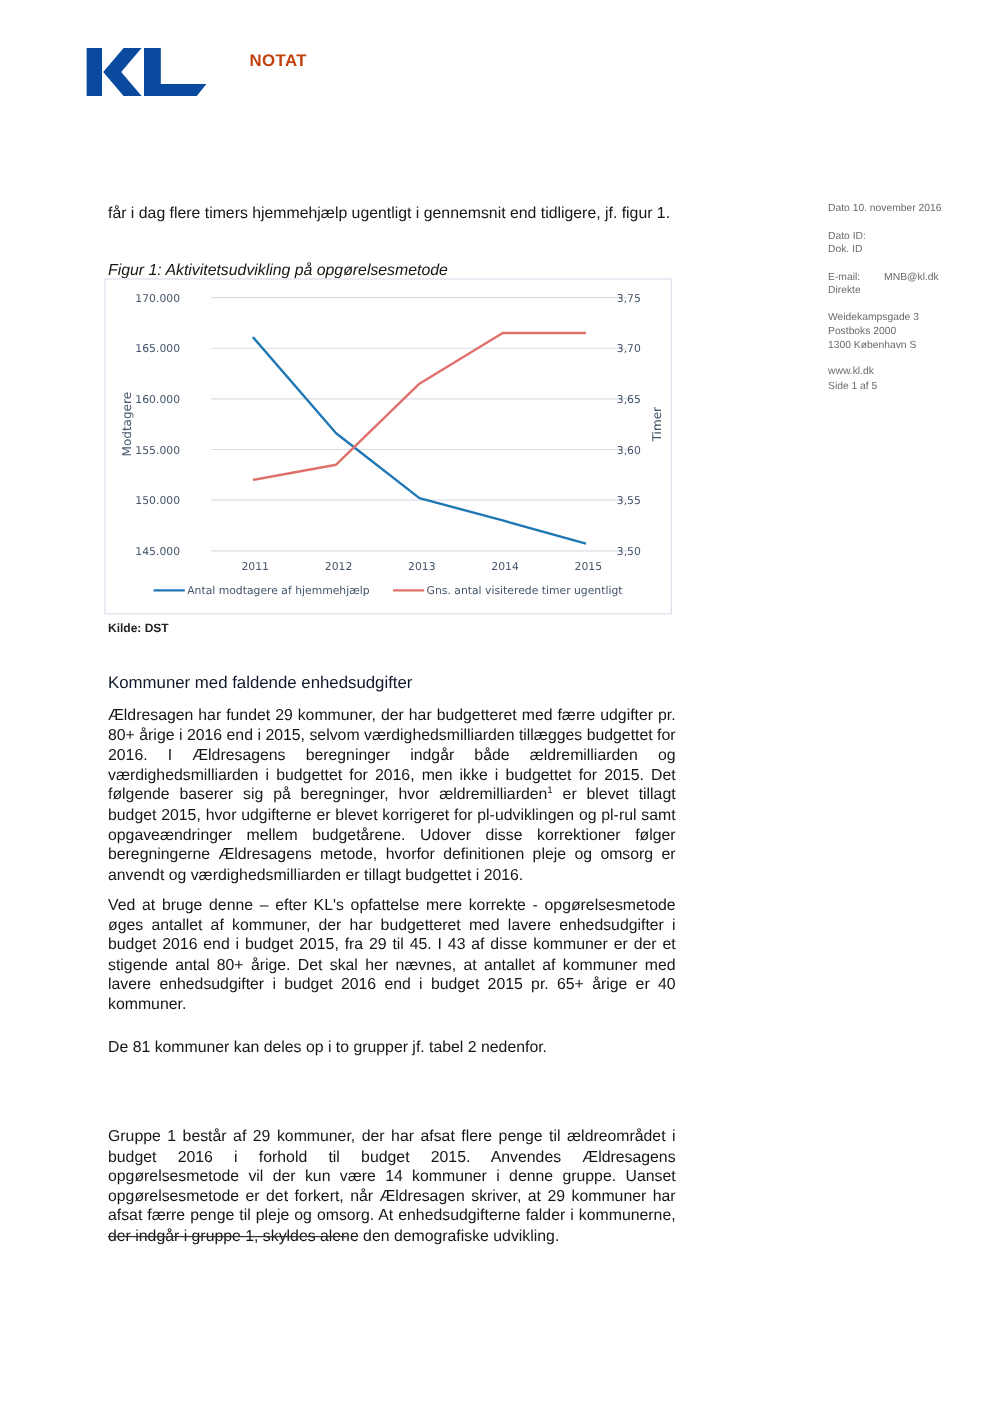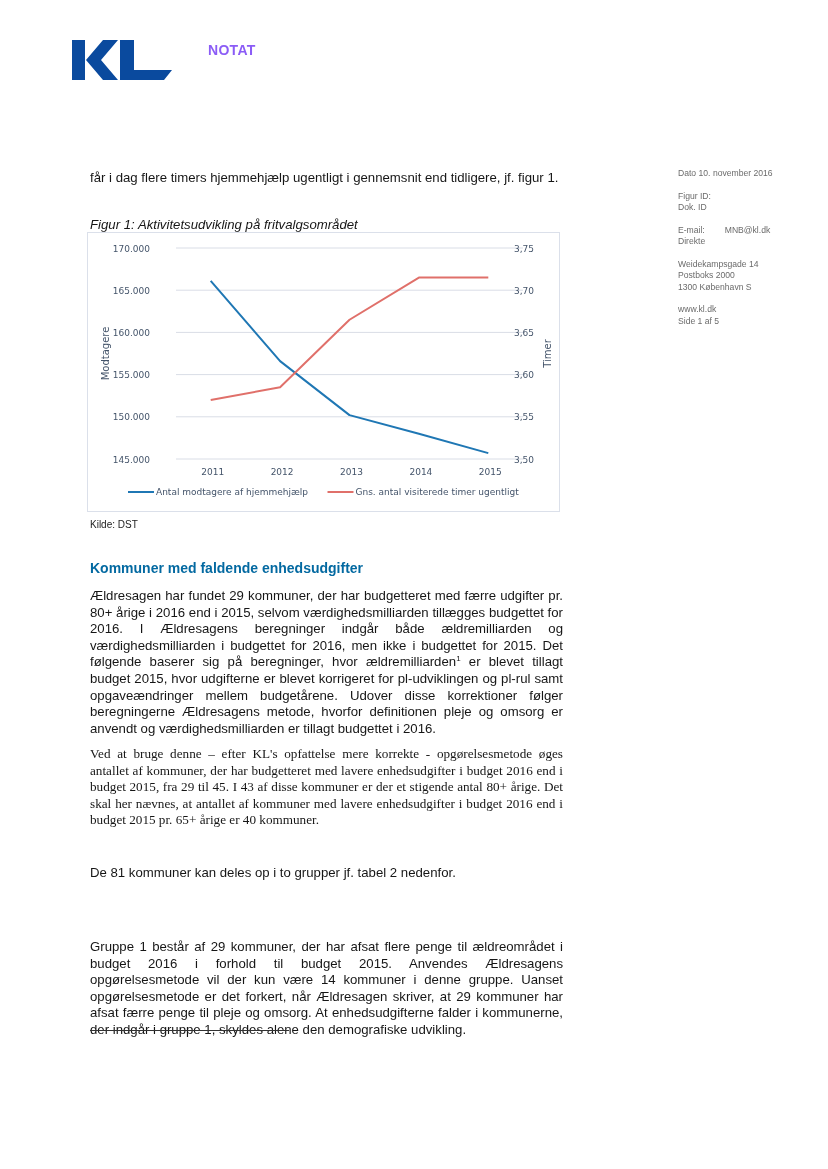--- a/index.html
+++ b/index.html
@@ -1,38 +1,38 @@
 <!DOCTYPE html>
 <html><head>
 <meta charset="utf-8">
 <style>
   html, body { margin: 0; padding: 0; background: #ffffff; }
   body { width: 828px; height: 1169px; position: relative; overflow: hidden;
          font-family: "Liberation Sans", sans-serif; color: #1a1a1a; }
   .logo { position: absolute; left: 72px; top: 40px; width: 100px; height: 40px; }
-  .notat { position: absolute; left: 208px; top: 42px; font-size: 14px; font-weight: bold; letter-spacing: 0.3px; color: #8b5cf6; }
+  .notat { position: absolute; left: 208px; top: 42px; font-size: 14px; font-weight: bold; letter-spacing: 0.3px; color: #c2410c; }
 
   .sidebar { position: absolute; left: 678px; top: 168px; font-size: 8.6px; color: #6b6b6b; line-height: 11.5px; }
-  .sidebar .grp { margin-bottom: 11px; }
+  .sidebar .grp { margin-bottom: 11px; margin-left: 12px; }
   .sidebar .row { white-space: nowrap; }
   .sidebar .gap { display: inline-block; width: 20px; }
 
   .body-text { position: absolute; left: 90px; width: 473px; font-size: 13.2px; line-height: 16.6px; color: #161616; }
   .body-text p { margin: 0; text-align: justify; }
   .intro { top: 170px; }
   .fig-caption { position: absolute; left: 90px; top: 217px; font-size: 13.2px; font-style: italic; color: #161616; }
 
   .chart-box { position: absolute; left: 87px; top: 232px; width: 473px; height: 280px;
                border: 1px solid #dbe0ea; box-sizing: border-box; }
   .chart-svg { position: absolute; left: 0; top: 0; }
-  .kilde { position: absolute; left: 90px; top: 519px; font-size: 10px; font-weight: normal; color: #222; }
+  .kilde { position: absolute; left: 90px; top: 519px; font-size: 10px; font-weight: bold; color: #222; }
 
-  .h-section { position: absolute; left: 90px; top: 560px; font-size: 14px; font-weight: bold; color: #0369a1; }
+  .h-section { position: absolute; left: 90px; top: 560px; font-size: 14px; font-weight: normal; color: #0f172a; }
   .sec1 { top: 588px; }
-  .sec2 { top: 746px; font-family: Liberation Serif, serif; }
+  .sec2 { top: 746px; }
   .sec3 { top: 865px; }
   .sec4 { top: 939px; }
   sup { font-size: 8px; vertical-align: 5px; line-height: 0; }
   .footnote-rule { position: absolute; left: 90px; top: 1030px; width: 199px; height: 0; border-top: 1px solid #333; }
 </style>
 </head>
 <body>
 
 <div class="logo">
   <svg width="100" height="40" viewBox="0 0 100 40">
@@ -46,45 +46,45 @@
 <div class="notat">NOTAT</div>
 
 <div class="sidebar">
   <div class="grp">
     <div class="row">
       <span>Dato</span>
       <span>10. november 2016</span>
     </div>
   </div>
   <div class="grp">
-    <div class="row">Figur ID:</div>
+    <div class="row">Dato ID:</div>
     <div class="row">Dok. ID</div>
   </div>
   <div class="grp">
     <div class="row">
       <span>E-mail:</span><span class="gap"></span><span>MNB@kl.dk</span>
     </div>
     <div class="row">Direkte</div>
   </div>
   <div class="grp">
-    <div class="row">Weidekampsgade 14</div>
+    <div class="row">Weidekampsgade 3</div>
     <div class="row">Postboks 2000</div>
     <div class="row">1300 København S</div>
   </div>
   <div class="grp">
     <div class="row">www.kl.dk</div>
     <div class="row">Side 1 af 5</div>
   </div>
 </div>
 
 <div class="body-text intro">
   <p>får i dag flere timers hjemmehjælp ugentligt i gennemsnit end tidligere, jf. figur 1.</p>
 </div>
 
-<div class="fig-caption">Figur 1: Aktivitetsudvikling på fritvalgsområdet</div>
+<div class="fig-caption">Figur 1: Aktivitetsudvikling på opgørelsesmetode</div>
 
 <div class="chart-box">
   <svg class="chart-svg" id="chart" width="473" height="280">
       <line x1="88" x2="435" y1="226" y2="226" stroke="#d9dde6" stroke-width="1"></line>
       <text x="62" y="229.5" text-anchor="end" font-size="9" fill="#44546a" font-family="DejaVu Sans, sans-serif">145.000</text>
       <text x="426" y="229.5" text-anchor="start" font-size="9" fill="#44546a" font-family="DejaVu Sans, sans-serif">3,50</text>
       <line x1="88" x2="435" y1="183.8" y2="183.8" stroke="#d9dde6" stroke-width="1"></line>
       <text x="62" y="187.3" text-anchor="end" font-size="9" fill="#44546a" font-family="DejaVu Sans, sans-serif">150.000</text>
       <text x="426" y="187.3" text-anchor="start" font-size="9" fill="#44546a" font-family="DejaVu Sans, sans-serif">3,55</text>
       <line x1="88" x2="435" y1="141.6" y2="141.6" stroke="#d9dde6" stroke-width="1"></line>

